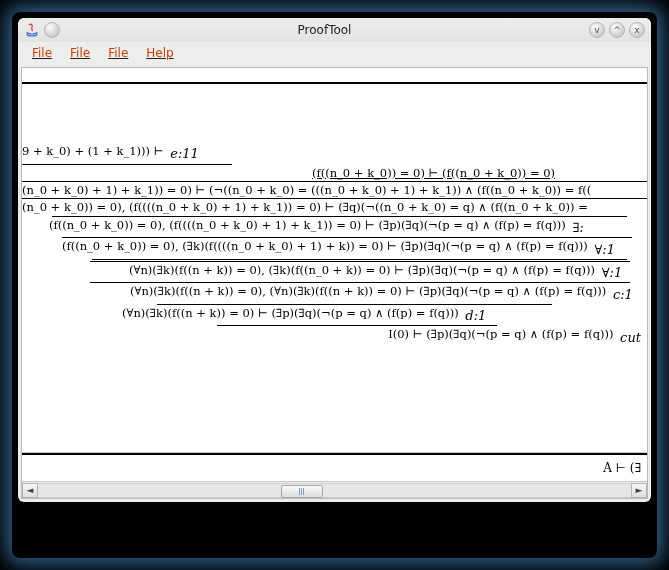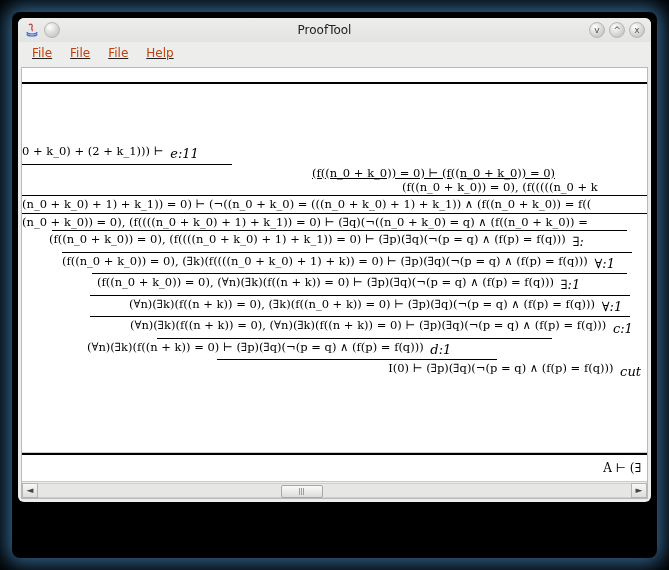--- a/index.html
+++ b/index.html
@@ -164,32 +164,29 @@
     <div class="menu-item">Help</div>
   </div>
 
   <div class="content-frame">
     <div class="top-strip"></div>
 
     <div class="viewport">
       <div class="proof">
 
         <div class="pline" style="margin-left:0px;">
-          <span>0 + k_0) + (2 + k_1))) ⊢</span>
+          <span>9 + k_0) + (1 + k_1))) ⊢</span>
           <span class="rlabel">e:11</span>
         </div>
         <div class="bar" style="margin-left:0px; width:210px;"></div>
 
         <div class="pline" style="margin-left:290px;">
           <span style="text-decoration:underline">(f((n_0 + k_0)) = 0) ⊢ (f((n_0 + k_0)) = 0)</span>
         </div>
 
-        <div class="pline" style="margin-left:380px;">
-          <span>(f((n_0 + k_0)) = 0), (f(((((n_0 + k</span>
-        </div>
         <div class="bar" style="margin-left:0px; width:625px;"></div>
 
         <div class="pline" style="margin-left:0px;border-radius:6px;">
           <span>(n_0 + k_0) + 1) + k_1)) = 0) ⊢ (¬((n_0 + k_0) = (((n_0 + k_0) + 1) + k_1)) ∧ (f((n_0 + k_0)) = f((</span>
         </div>
         <div class="bar" style="margin-left:0px; width:625px;"></div>
 
         <div class="pline" style="margin-left:0px;">
           <span>(n_0 + k_0)) = 0), (f((((n_0 + k_0) + 1) + k_1)) = 0) ⊢ (∃q)(¬((n_0 + k_0) = q) ∧ (f((n_0 + k_0)) =</span>
         </div>
@@ -200,39 +197,35 @@
           <span class="rlabel">∃:</span>
         </div>
         <div class="bar" style="margin-left:40px; width:570px;"></div>
 
         <div class="pline" style="margin-left:40px;">
           <span>(f((n_0 + k_0)) = 0), (∃k)(f((((n_0 + k_0) + 1) + k)) = 0) ⊢ (∃p)(∃q)(¬(p = q) ∧ (f(p) = f(q)))</span>
           <span class="rlabel">∀:1</span>
         </div>
         <div class="bar" style="margin-left:70px; width:535px;"></div>
 
-        <div class="pline" style="margin-left:75px;">
-          <span>(f((n_0 + k_0)) = 0), (∀n)(∃k)(f((n + k)) = 0) ⊢ (∃p)(∃q)(¬(p = q) ∧ (f(p) = f(q)))</span>
-          <span class="rlabel">∃:1</span>
-        </div>
         <div class="bar" style="margin-left:68px; width:540px;"></div>
 
         <div class="pline" style="margin-left:107px;">
           <span>(∀n)(∃k)(f((n + k)) = 0), (∃k)(f((n_0 + k)) = 0) ⊢ (∃p)(∃q)(¬(p = q) ∧ (f(p) = f(q)))</span>
           <span class="rlabel">∀:1</span>
         </div>
         <div class="bar" style="margin-left:68px; width:540px;"></div>
 
         <div class="pline" style="margin-left:108px;">
           <span>(∀n)(∃k)(f((n + k)) = 0), (∀n)(∃k)(f((n + k)) = 0) ⊢ (∃p)(∃q)(¬(p = q) ∧ (f(p) = f(q)))</span>
           <span class="rlabel">c:1</span>
         </div>
         <div class="bar" style="margin-left:135px; width:395px;"></div>
 
-        <div class="pline" style="margin-left:65px;">
+        <div class="pline" style="margin-left:100px;">
           <span>(∀n)(∃k)(f((n + k)) = 0) ⊢ (∃p)(∃q)(¬(p = q) ∧ (f(p) = f(q)))</span>
           <span class="rlabel">d:1</span>
         </div>
         <div class="bar" style="margin-left:195px; width:280px;"></div>
 
         <div class="pline" style="margin-left:200px;text-align:right;">
           <span>I(0) ⊢ (∃p)(∃q)(¬(p = q) ∧ (f(p) = f(q)))</span>
           <span class="rlabel">cut</span>
         </div>
 

